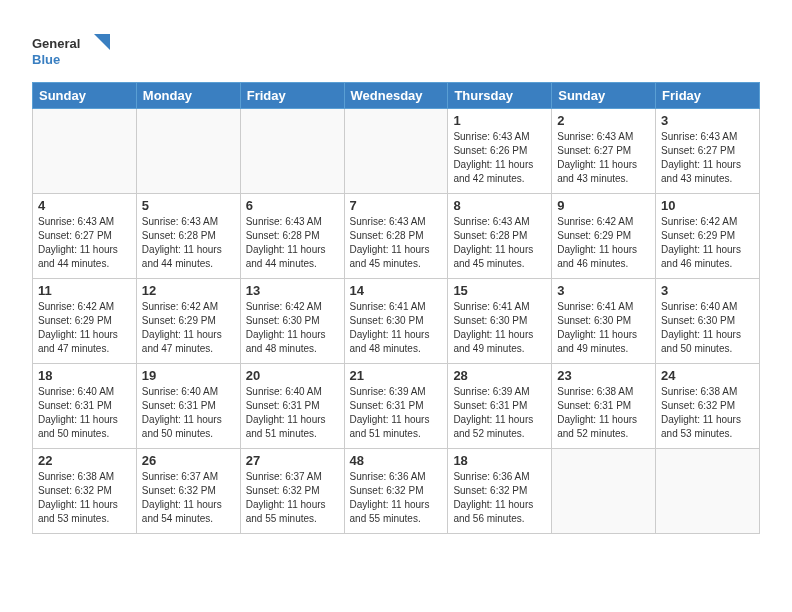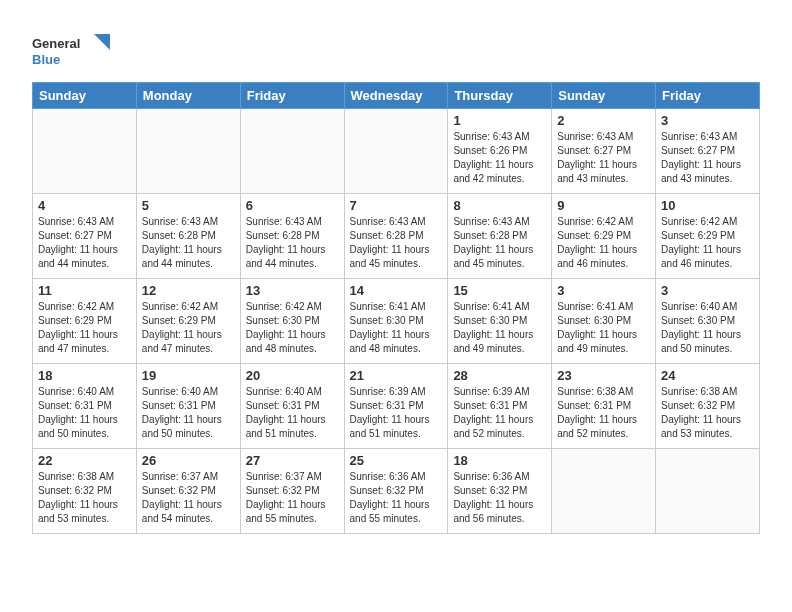--- a/index.html
+++ b/index.html
@@ -226,21 +226,21 @@
           </td>
           <td>
             <span class="day-number">26</span>
             <div class="day-info">Sunrise: 6:37 AM<br>Sunset: 6:32 PM<br>Daylight: 11 hours<br>and 54 minutes.</div>
           </td>
           <td>
             <span class="day-number">27</span>
             <div class="day-info">Sunrise: 6:37 AM<br>Sunset: 6:32 PM<br>Daylight: 11 hours<br>and 55 minutes.</div>
           </td>
           <td>
-            <span class="day-number">25</span>
+            <span class="day-number">48</span>
             <div class="day-info">Sunrise: 6:36 AM<br>Sunset: 6:32 PM<br>Daylight: 11 hours<br>and 55 minutes.</div>
           </td>
           <td>
             <span class="day-number">18</span>
             <div class="day-info">Sunrise: 6:36 AM<br>Sunset: 6:32 PM<br>Daylight: 11 hours<br>and 56 minutes.</div>
           </td>
           <td class="empty"></td>
           <td class="empty"></td>
         </tr>
       </tbody>

